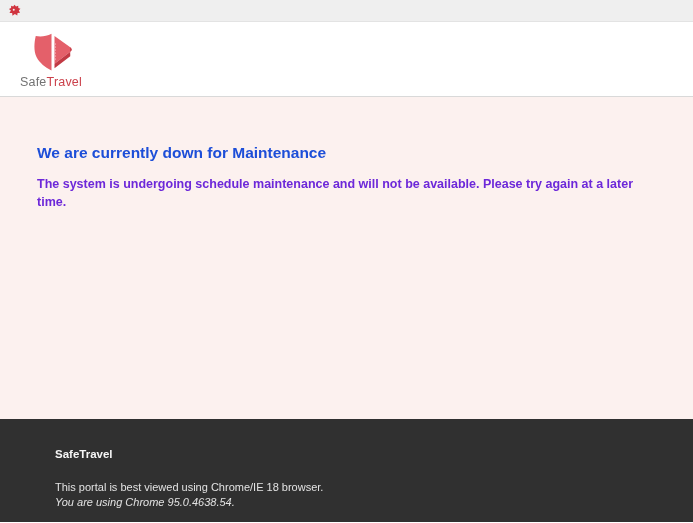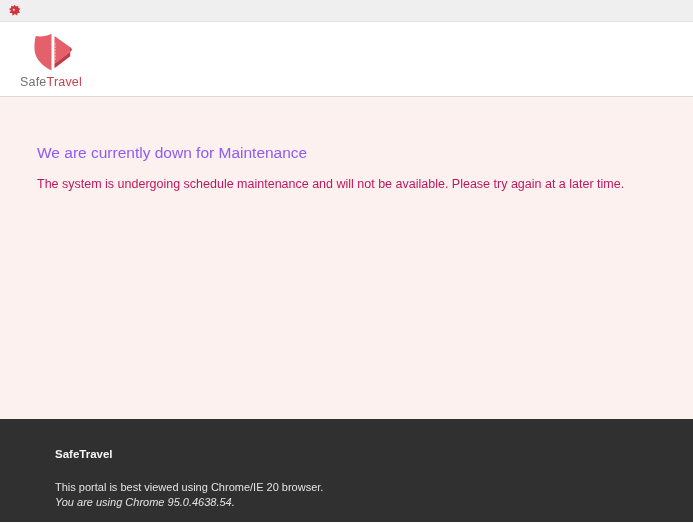--- a/index.html
+++ b/index.html
@@ -50,28 +50,29 @@
   .logo .logo-safe { color: #737373; font-weight: 400; }
   .logo .logo-travel { color: #cb414b; font-weight: 400; }
   
   .main {
     height: 322px;
     background: #fcf1ef;
     padding: 47px 37px 0 37px;
   }
   .main h1 {
     font-size: 15.5px;
-    font-weight: 400;
-    color: #8b5cf6;
+    font-weight: 700;
+    color: #1d4ed8;
     margin-bottom: 14px;
   }
   .main p {
     font-size: 12.5px;
-    color: #be185d;
+    color: #6d28d9;
     line-height: 1.4;
+    font-weight: bold;
   }
   
   .footer {
     height: 103px;
     background: #303030;
     padding: 29px 0 0 55px;
     color: #eeeeee;
   }
   .footer .brand {
     font-size: 11.5px;
@@ -112,15 +113,15 @@
   </a>
 </div>
 
 <div class="main">
   <h1>We are currently down for Maintenance</h1>
   <p>The system is undergoing schedule maintenance and will not be available. Please try again at a later time.</p>
 </div>
 
 <div class="footer">
   <div class="brand">SafeTravel</div>
-  <div class="note">This portal is best viewed using Chrome/IE 20 browser.</div>
+  <div class="note">This portal is best viewed using Chrome/IE 18 browser.</div>
   <div class="note italic">You are using Chrome 95.0.4638.54.</div>
 </div>
 
 </body></html>

